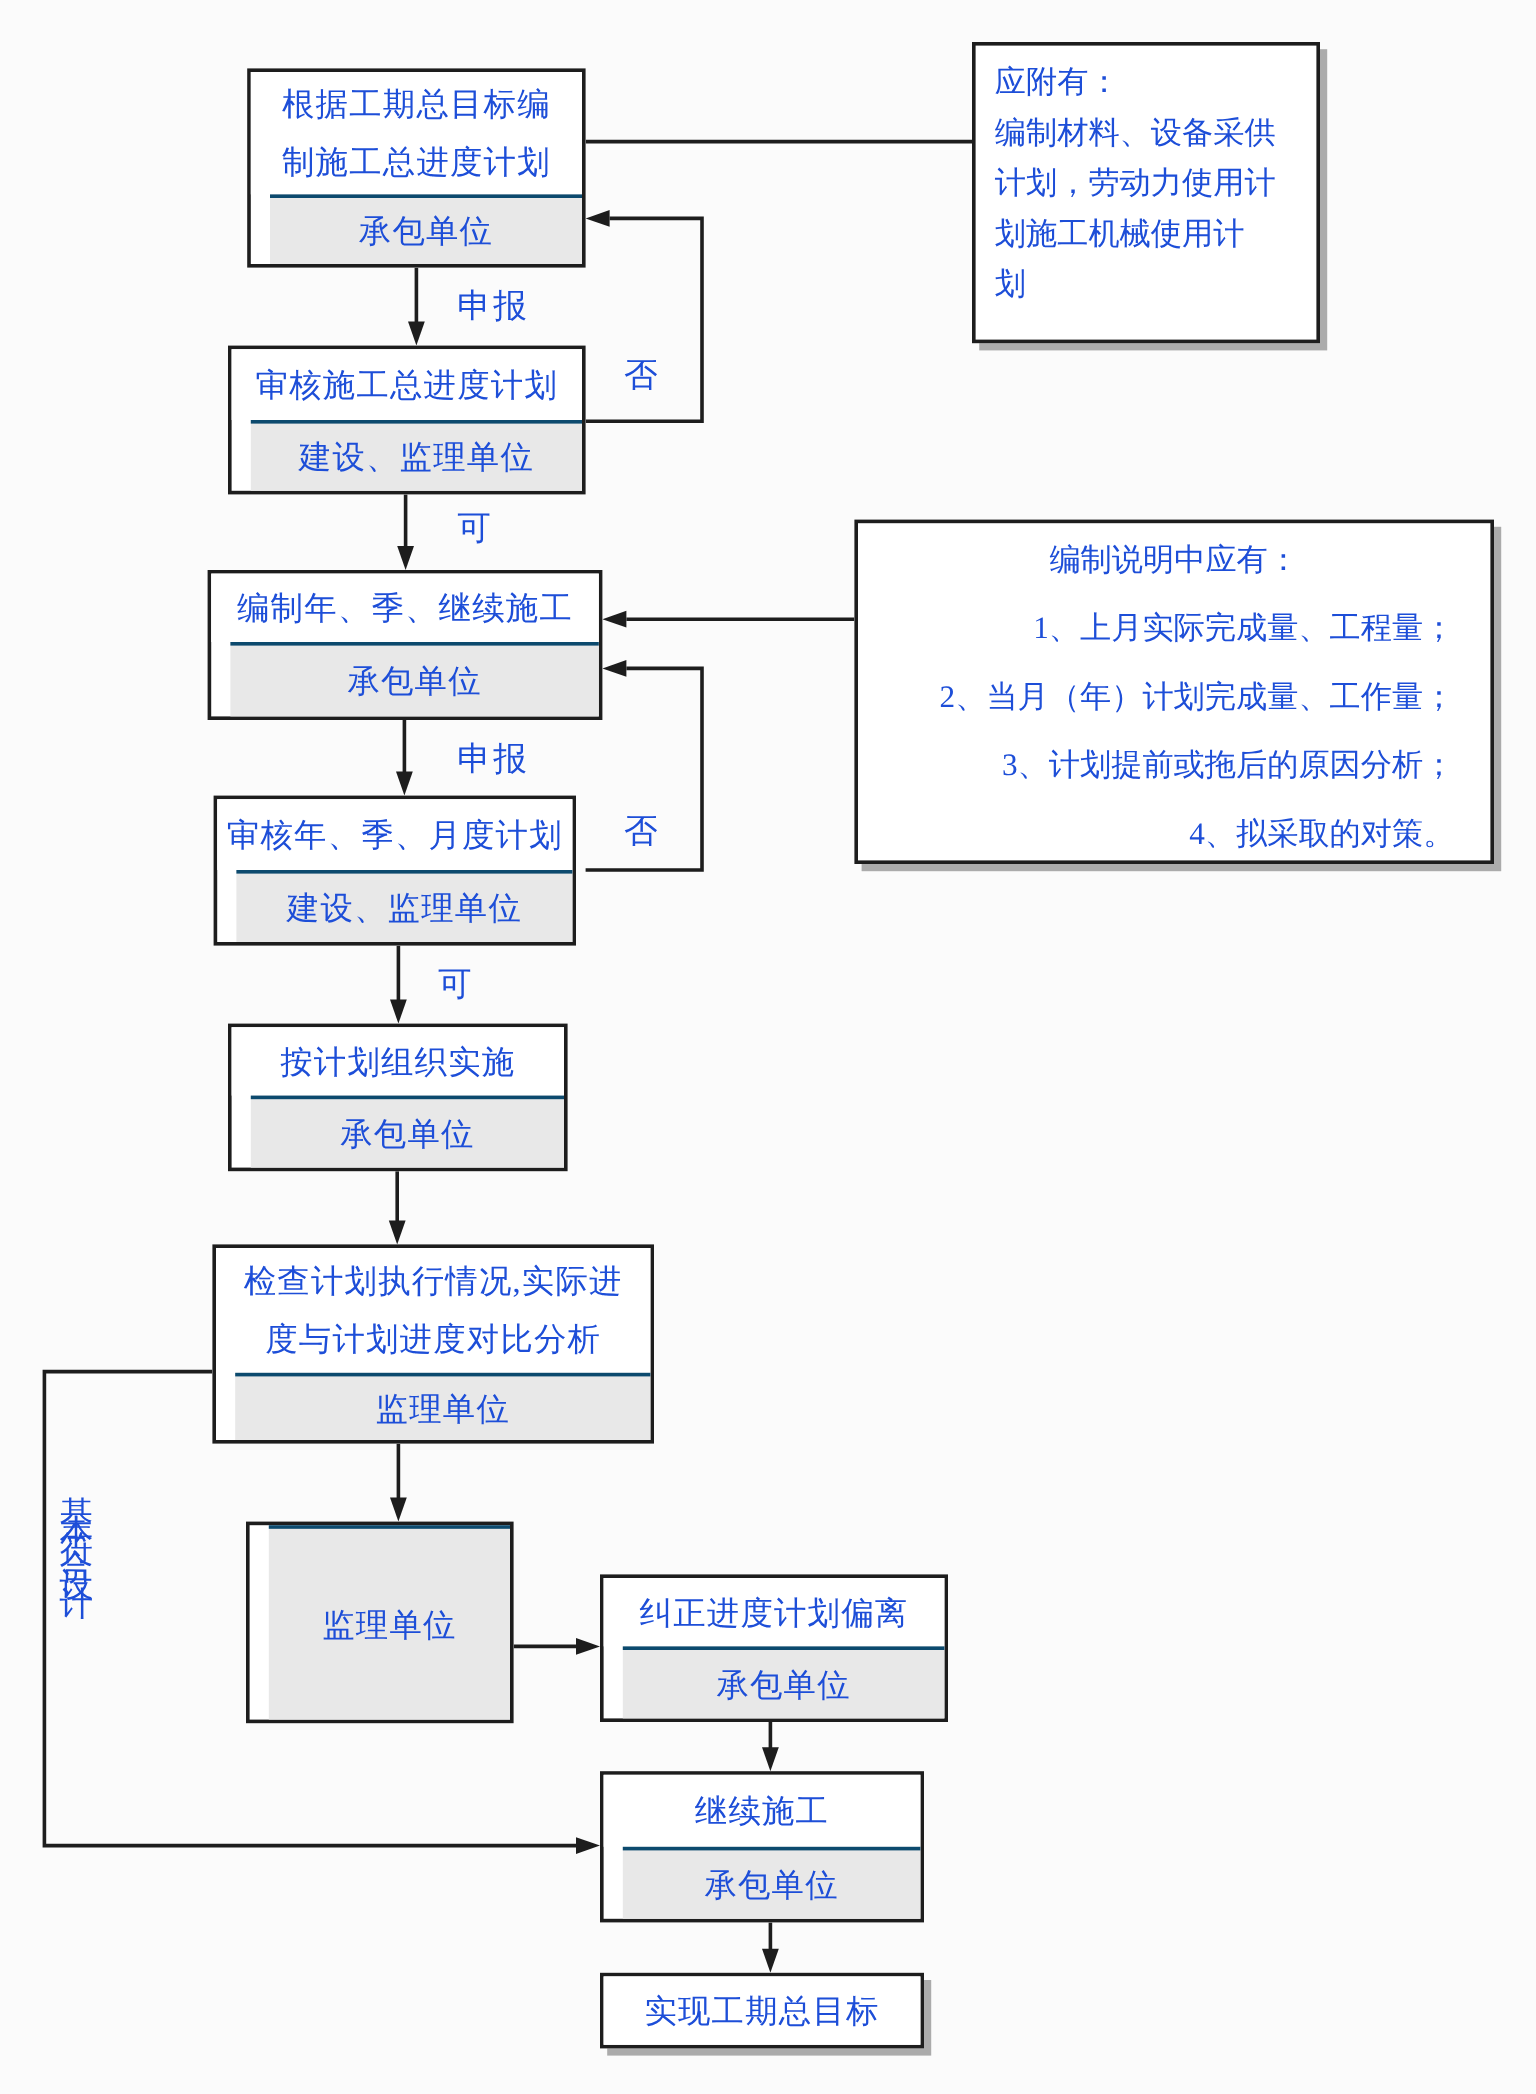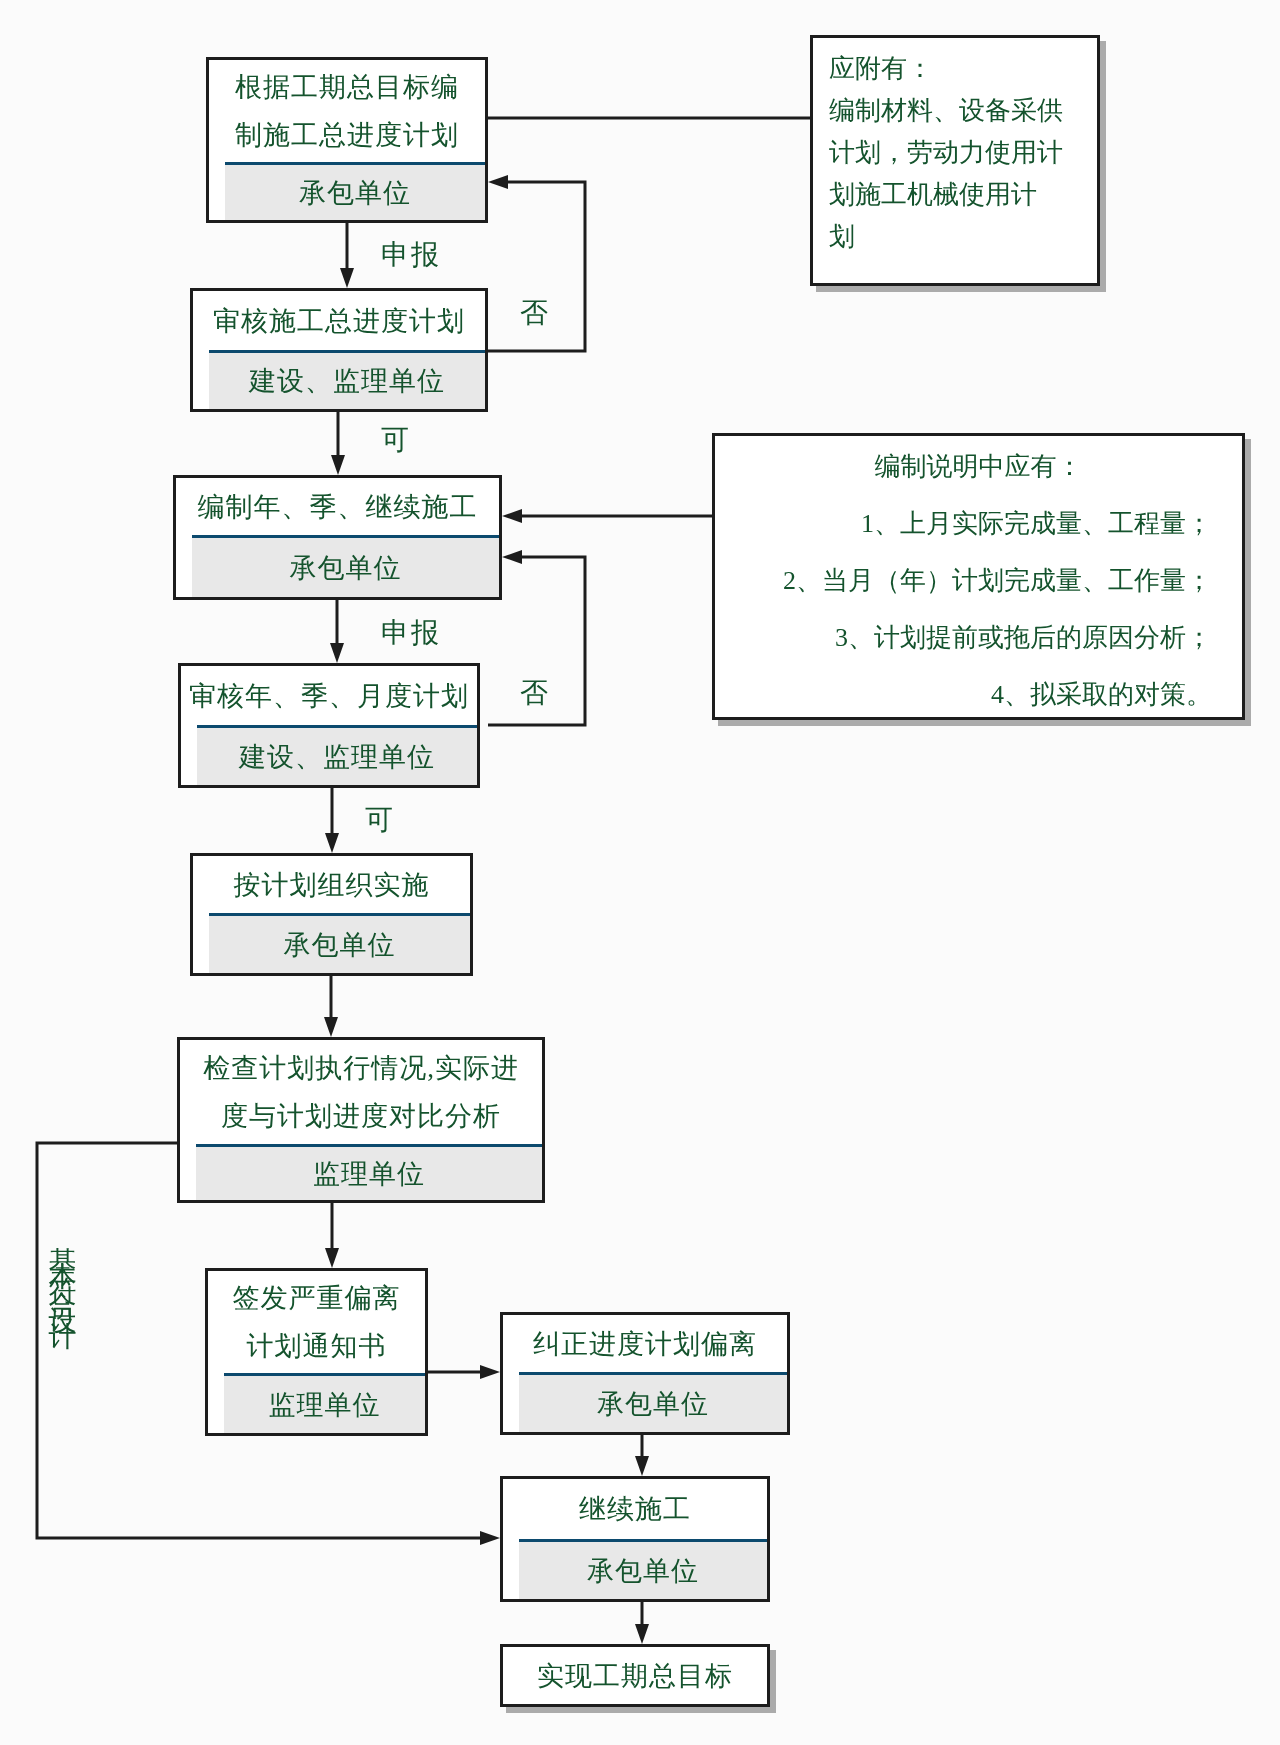--- a/index.html
+++ b/index.html
@@ -1,20 +1,20 @@
 <!DOCTYPE html>
 <html><head>
 <meta charset="utf-8">
 <style>
   html,body { margin:0; padding:0; background:#ffffff; }
   .canvas {
     position:relative; width:1280px; height:1745px;
     background:#fbfbfb; overflow:hidden;
     font-family:"Liberation Serif","DejaVu Serif",serif;
-    color:#14532d;
+    color:#1d4ed8;
   }
   .wires { position:absolute; left:0; top:0; }
   .wires path, .wires line { stroke:#1d1d1d; stroke-width:3; fill:none; }
   .wires polygon { fill:#1d1d1d; stroke:none; }
 
   .box {
     position:absolute; box-sizing:border-box;
     border:3px solid #1d1d1d; background:#ffffff;
     display:flex; flex-direction:column;
   }
@@ -137,22 +137,20 @@
     <div class="sec org">承包单位</div>
   </div>
 
   <div class="box" style="left:177px;top:1037px;width:368px;height:166px">
     <div class="sec title" style="height:104px">检查计划执行情况,实际进
 度与计划进度对比分析</div>
     <div class="sec org">监理单位</div>
   </div>
 
   <div class="box" style="left:205px;top:1268px;width:223px;height:168px">
-    <div class="sec title" style="height:102px">签发严重偏离
-计划通知书</div>
     <div class="sec org">监理单位</div>
   </div>
 
   <div class="box" style="left:500px;top:1312px;width:290px;height:123px">
     <div class="sec title" style="height:57px">纠正进度计划偏离</div>
     <div class="sec org">承包单位</div>
   </div>
 
   <div class="box" style="left:500px;top:1476px;width:270px;height:126px">
     <div class="sec title" style="height:60px">继续施工</div>

